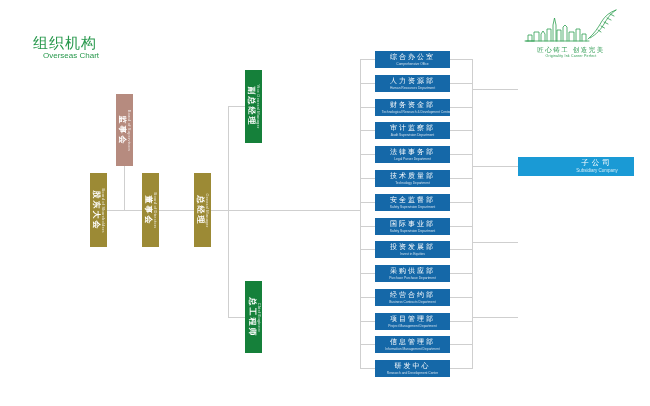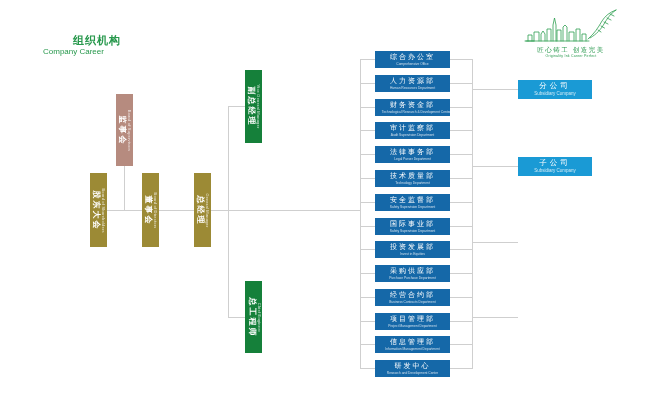--- a/index.html
+++ b/index.html
@@ -2,21 +2,21 @@
 <html><head>
 <meta charset="utf-8">
 <style>
   html,body{margin:0;padding:0;background:#fff;}
   #canvas{
     position:relative;width:650px;height:406px;background:#ffffff;overflow:hidden;
     font-family:"Liberation Sans","DejaVu Sans",sans-serif;
   }
   
   #title-block{position:absolute;left:33px;top:34px;line-height:1.15;}
-  #title-zh{font-size:11px;font-weight:bold;color:#27984c;letter-spacing:1px;margin-left:40px;}
+  #title-zh{font-size:15px;font-weight:normal;color:#27984c;letter-spacing:1px;}
   #title-en{font-size:8px;color:#27984c;margin-left:10px;}
   
   .line{position:absolute;background:#cfcfcf;}
   
   .vbox{position:absolute;display:flex;align-items:center;justify-content:center;}
   .vbox .rot{transform:rotate(90deg);white-space:nowrap;text-align:center;line-height:1.25;}
   .vbox .en{font-size:4px;color:rgba(255,255,255,.8);letter-spacing:.2px;}
   .vbox .zh{font-size:8px;color:#ffffff;letter-spacing:2px;font-weight:bold;}
   
   .dept{position:absolute;left:375px;width:75px;height:17px;background:#1568a8;
@@ -35,21 +35,21 @@
   #tagline-zh{font-size:6.5px;color:#27984c;letter-spacing:1.5px;}
   #tagline-en{font-size:3.5px;color:#27984c;letter-spacing:.2px;}
 </style>
 </head>
 <body>
 
 <div id="canvas">
 
   <div id="title-block">
     <div id="title-zh">组织机构</div>
-    <div id="title-en">Company Career</div>
+    <div id="title-en">Overseas Chart</div>
   </div>
 
   <svg id="logo" viewBox="0 0 96 40" fill="none" stroke="#2e9e50" stroke-width="0.8" stroke-linecap="round">
     <path d="M2 33 h8 M4 33 v-6 h4 v6 M10 33 v-9 h5 v9 M17 33 v-7 l2 -3 l2 3 v7 M23 33 v-12 h4 v12"></path>
     <path d="M29 33 v-16 l1.5 -7 l1.5 7 v16 M33 33 v-11 h4 v11 M39 33 v-14 l2 -2 l2 2 v14"></path>
     <path d="M45 33 v-9 h5 v9 M52 33 v-12 h4 v12 M58 33 v-7 h4 v7"></path>
     <path d="M1 33 h64"></path>
     <path d="M64 31 C70 26 74 20 78 13 C81 8 86 4 92 2"></path>
     <path d="M92 2 C86 6 83 11 80 16 C77 21 73 26 66 30"></path>
     <path d="M86 6 l4 2 M83 10 l4 2 M80 14 l4 2 M77 18 l3.5 2 M74 22 l3 2"></path>
@@ -144,25 +144,21 @@
       <div class="en">Project Management Department</div>
     </div>
     <div class="dept" style="top: 336px;">
       <div class="zh">信息管理部</div>
       <div class="en">Information Management Department</div>
     </div>
     <div class="dept" style="top: 360px;">
       <div class="zh">研发中心</div>
       <div class="en">Research and Development Center</div>
     </div>
-    <div class="branch" style="top: 80px;">
-      <div class="zh">分公司</div>
-      <div class="en">Subsidiary Company</div>
-    </div>
-    <div class="branch" style="top: 157px;">
+    <div class="branch" style="top: 157px; padding-left: 42px;">
       <div class="zh">子公司</div>
       <div class="en">Subsidiary Company</div>
     </div>
     <div class="line" style="left: 107px; top: 210px; width: 35px; height: 1px;"></div>
     <div class="line" style="left: 159px; top: 210px; width: 35px; height: 1px;"></div>
     <div class="line" style="left: 211px; top: 210px; width: 149px; height: 1px;"></div>
     <div class="line" style="left: 124px; top: 166px; width: 1px; height: 44px;"></div>
     <div class="line" style="left: 228px; top: 106px; width: 1px; height: 211px;"></div>
     <div class="line" style="left: 228px; top: 106px; width: 17px; height: 1px;"></div>
     <div class="line" style="left: 228px; top: 317px; width: 17px; height: 1px;"></div>

